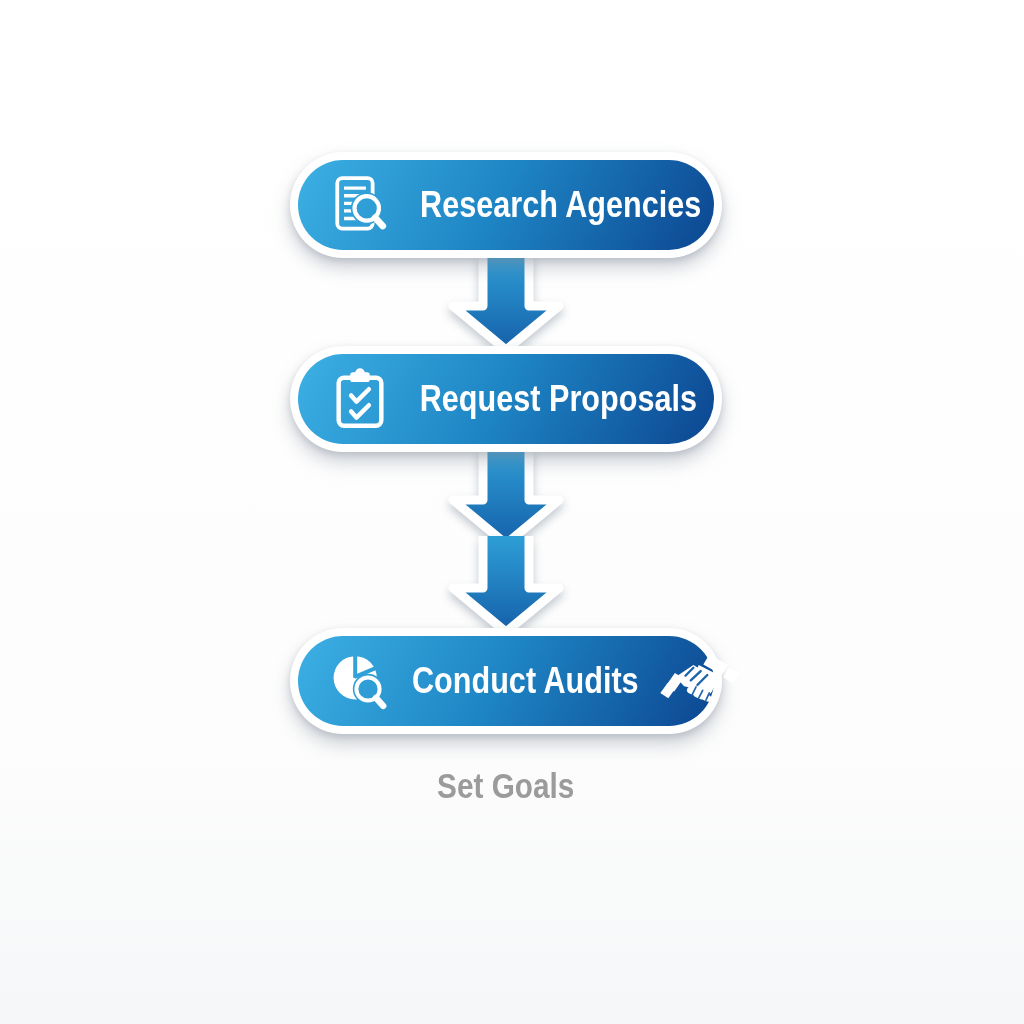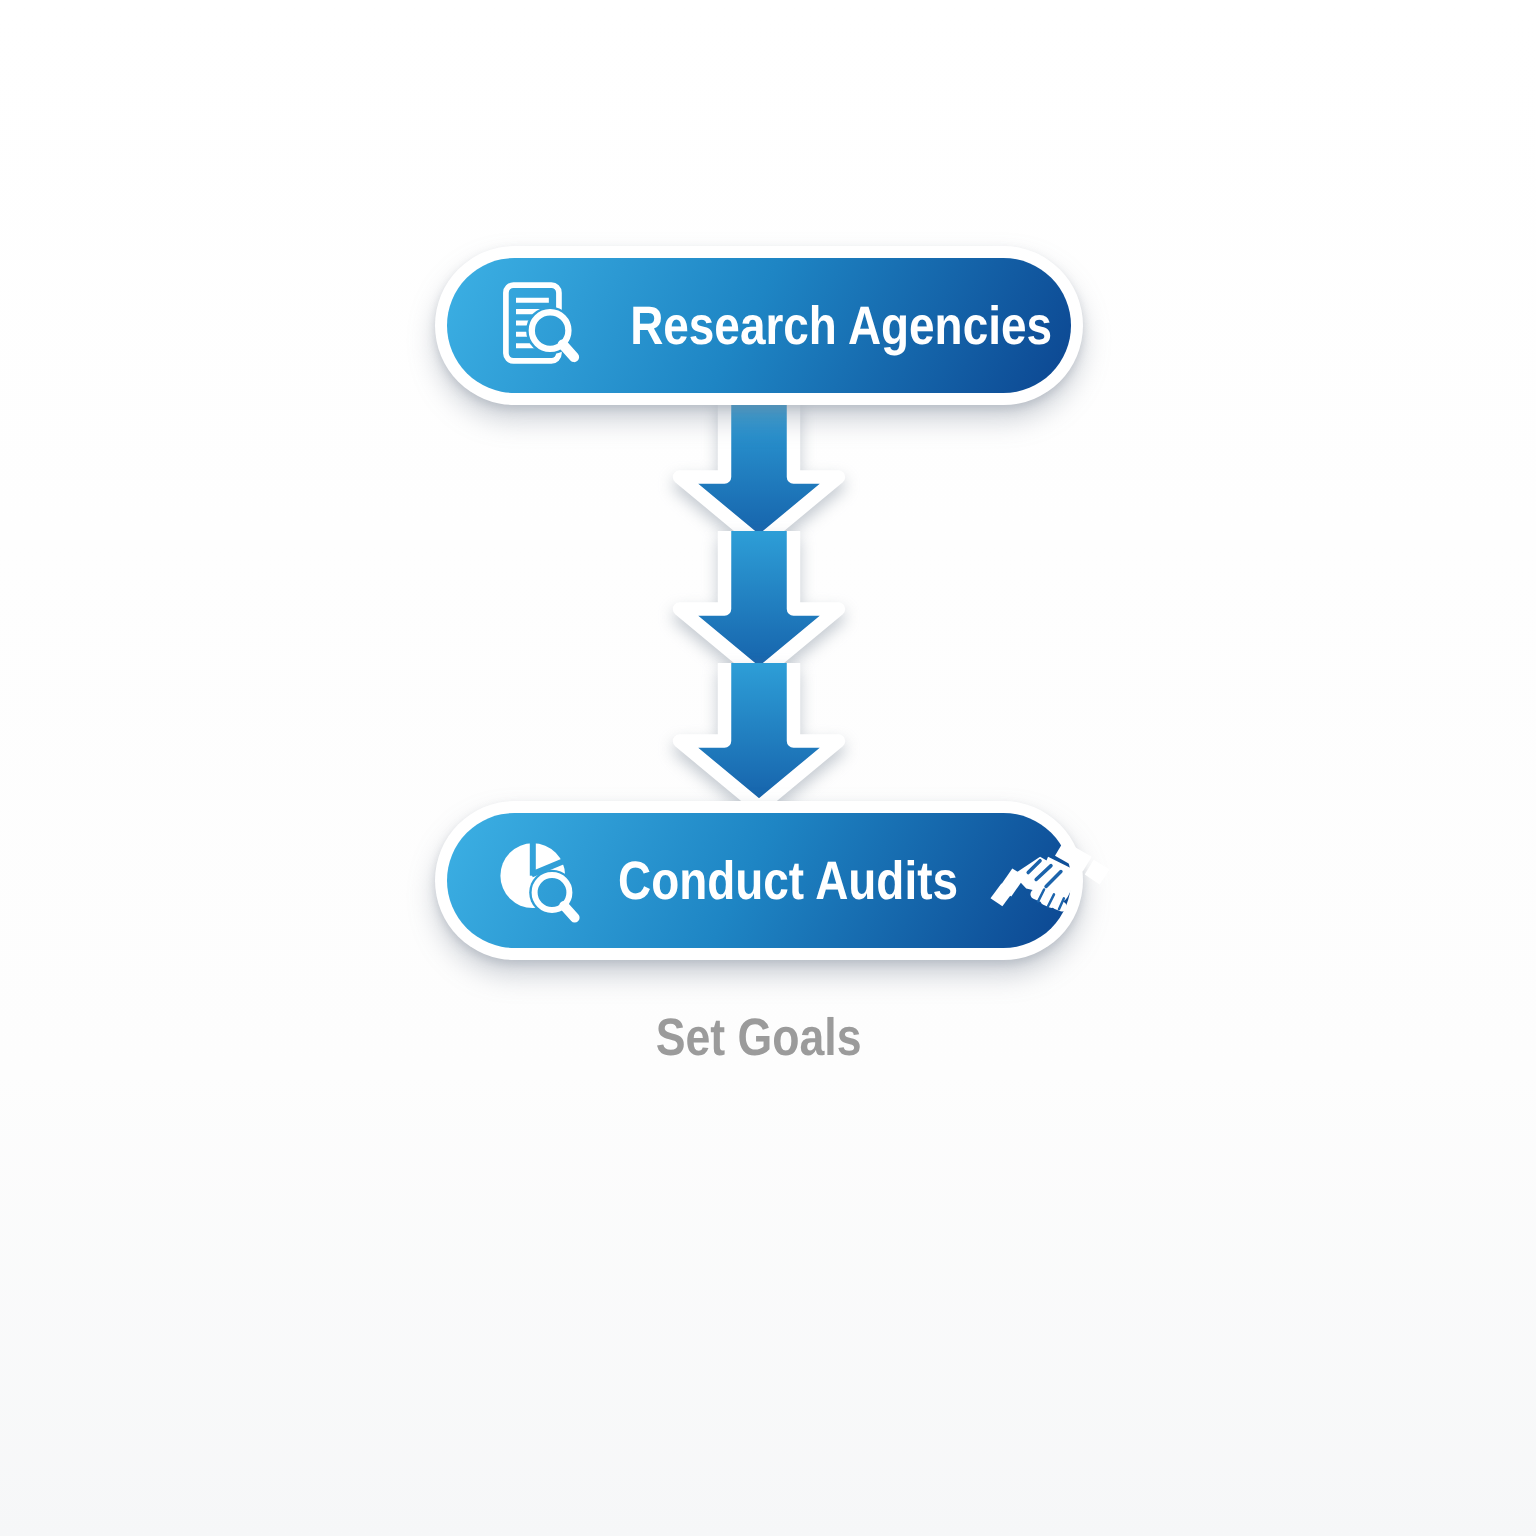--- a/index.html
+++ b/index.html
@@ -3,21 +3,21 @@
 <meta charset="utf-8">
 <style>
   * { margin:0; padding:0; box-sizing:border-box; }
   html,body { width:1024px; height:1024px; }
   body {
     font-family:"Liberation Sans", sans-serif;
     background:linear-gradient(180deg,#ffffff 0%,#fdfdfd 70%,#f6f7f8 100%);
     position:relative; overflow:hidden;
   }
   .flow {
-    position:absolute; left:290px; top:164px; width:432px;
+    position:absolute; left:290px; top:152px; width:432px;
     display:flex; flex-direction:column; align-items:center;
   }
   .pill {
     position:relative; z-index:2;
     width:432px; height:106px; padding:8px;
     background:#ffffff; border-radius:53px;
     box-shadow:0 10px 18px rgba(125,138,152,.38), 0 3px 6px rgba(125,138,152,.28);
   }
   .pill-inner {
     width:100%; height:100%;
@@ -94,20 +94,34 @@
       <span class="pill-label">Research Agencies</span>
     </div>
   </div>
 
   <div class="connector">
     <svg viewBox="0 0 150 100">
       <path d="M52 -6 H98 V52 H128 L75 96 L22 52 H52 Z" fill="url(#arrowGrad)" stroke="#ffffff" stroke-width="9" stroke-linejoin="round"></path>
     </svg>
   </div>
 
+  <div class="pill">
+    <div class="pill-inner">
+      <span class="step-icon">
+        <svg viewBox="0 0 64 72" fill="none" stroke="#fff">
+          <rect x="8" y="12" width="48" height="54" rx="6" stroke-width="5"></rect>
+          <rect x="21" y="6" width="22" height="11" rx="3" fill="#fff" stroke="none"></rect>
+          <circle cx="32" cy="7" r="5.5" fill="#fff" stroke="none"></circle>
+          <polyline points="22,32 28,39 42,25" stroke-width="5" stroke-linecap="round" stroke-linejoin="round"></polyline>
+          <polyline points="22,50 28,57 42,43" stroke-width="5" stroke-linecap="round" stroke-linejoin="round"></polyline>
+        </svg>
+      </span>
+      <span class="pill-label">Request Proposals</span>
+    </div>
+  </div>
 
   <div class="connector">
     <svg viewBox="0 0 150 100">
       <path d="M52 -6 H98 V52 H128 L75 96 L22 52 H52 Z" fill="url(#arrowGrad)" stroke="#ffffff" stroke-width="9" stroke-linejoin="round"></path>
     </svg>
   </div>
 
 
   <div class="connector">
     <svg viewBox="0 0 150 100">

